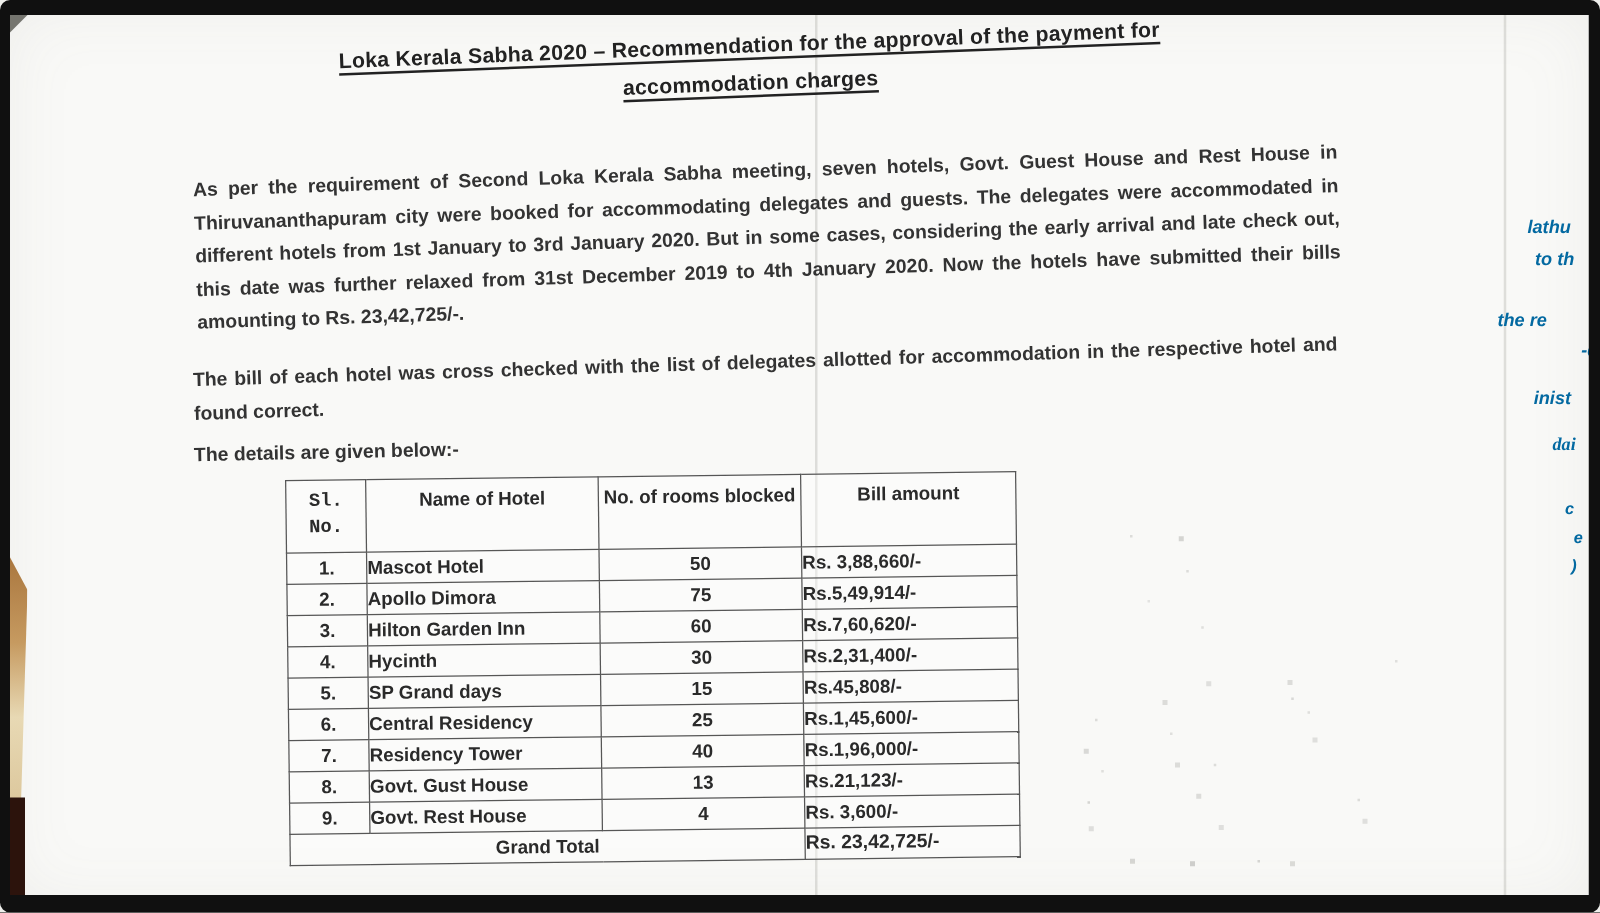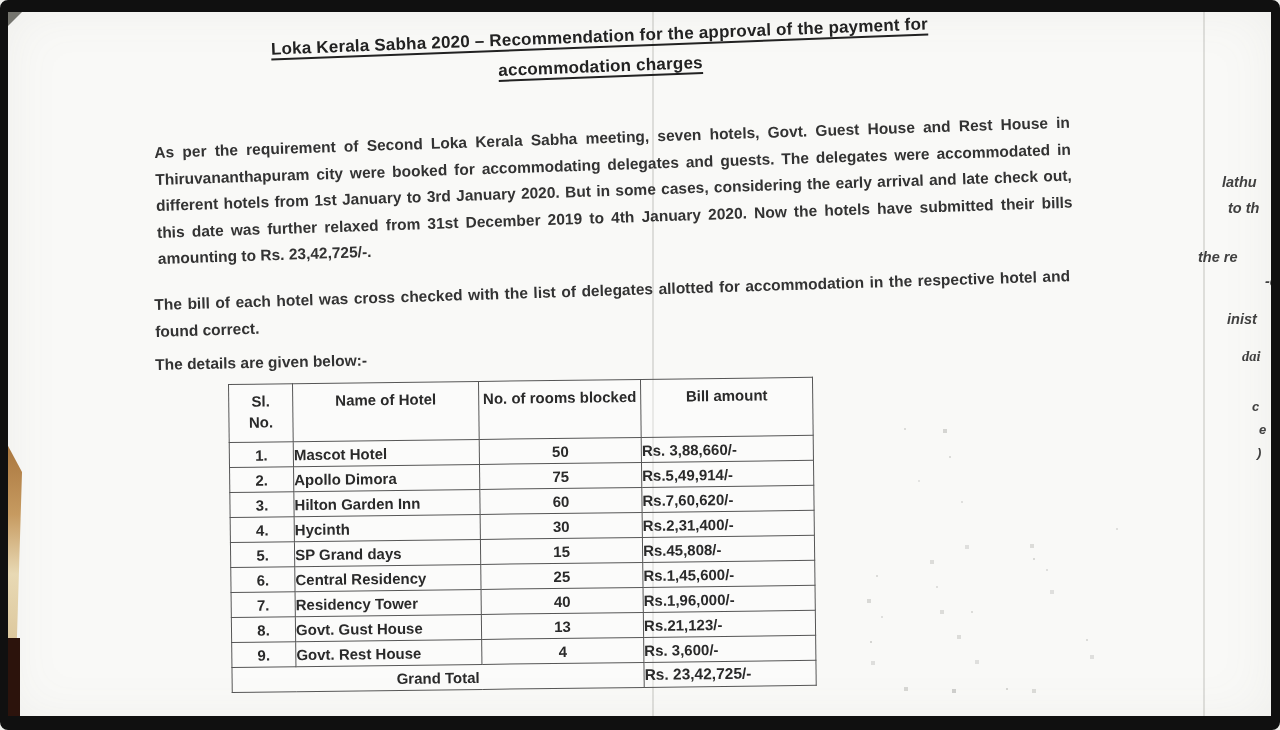--- a/index.html
+++ b/index.html
@@ -111,38 +111,38 @@
     box-sizing: border-box;
   }
   table.hotels thead th {
     height: 58px;
     vertical-align: top;
     padding-top: 6px;
     font-weight: bold;
     line-height: 21px;
     text-align: center;
   }
-  th.h-sl     { width: 64px;  padding-left: 15px; padding-right: 15px; padding-top: 10px; }
+  th.h-sl     { width: 64px;  padding-left: 15px; padding-right: 15px; padding-top: 10px; font-family: Liberation Mono, monospace; }
   th.h-hotel  { width: 186px; }
   th.h-rooms  { width: 162px; }
   th.h-amount { width: 172px; }
   table.hotels tbody td { height: 25px; padding: 0; }
   td.sl-cell     { text-align: center; }
   td.hotel-cell  { text-align: left; padding-left: 11px; }
   td.rooms-cell  { text-align: center; }
   td.amount-cell { text-align: left; padding-left: 9px; }
   tr.total-row td { height: 27px; font-weight: bold; }
   td.total-label-cell { text-align: center; }
   td.total-amount-cell { text-align: left; padding-left: 9px; font-size: 15.5px; }
 
   
   .frag {
     position: absolute;
     font-style: italic; font-weight: 600;
-    font-size: 14.5px; color: #404040;
+    font-size: 14.5px; color: #0369a1;
     white-space: nowrap;
     z-index: 10;
   }
   .f0 { left: 1222px; top: 174px; }
   .f1 { left: 1228px; top: 200px; text-align: center; }
   .f2 { left: 1198px; top: 249px; }
   .f3 { left: 1221px; top: 273px; margin-left: 44px; }
   .f4 { left: 1227px; top: 311px; }
   .f5 { left: 1242px; top: 348px; font-family: Liberation Serif, serif; }
   .f6 { left: 1252px; top: 399px; font-size: 13px; }

